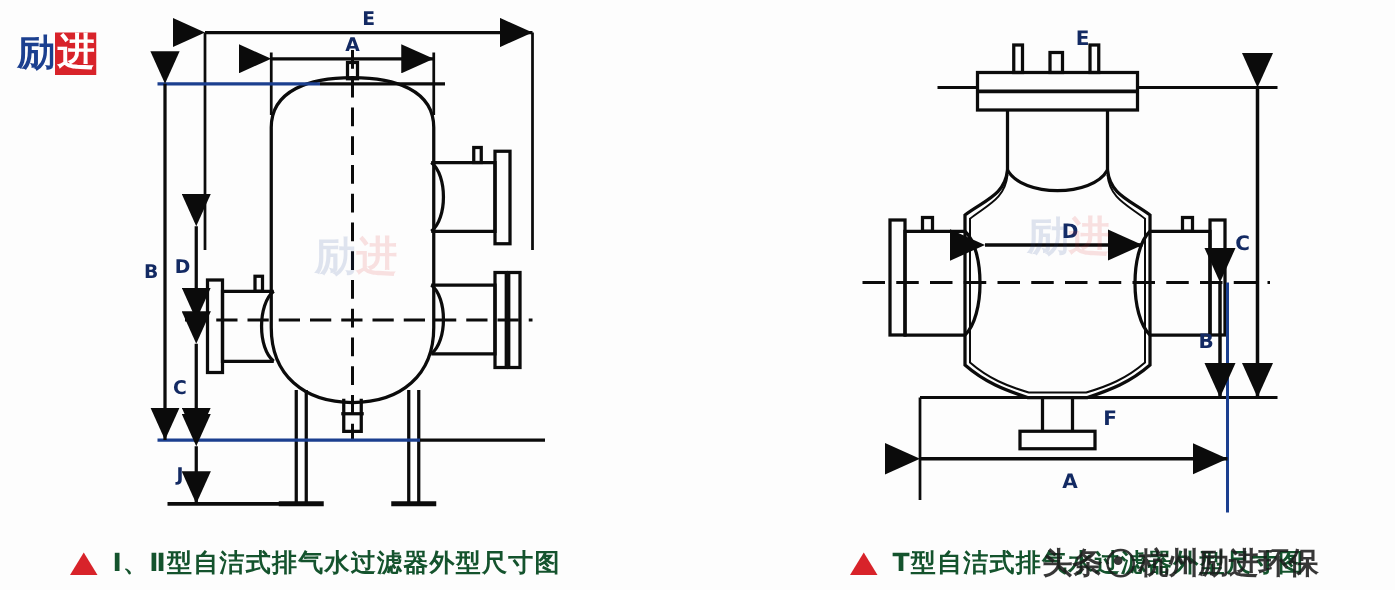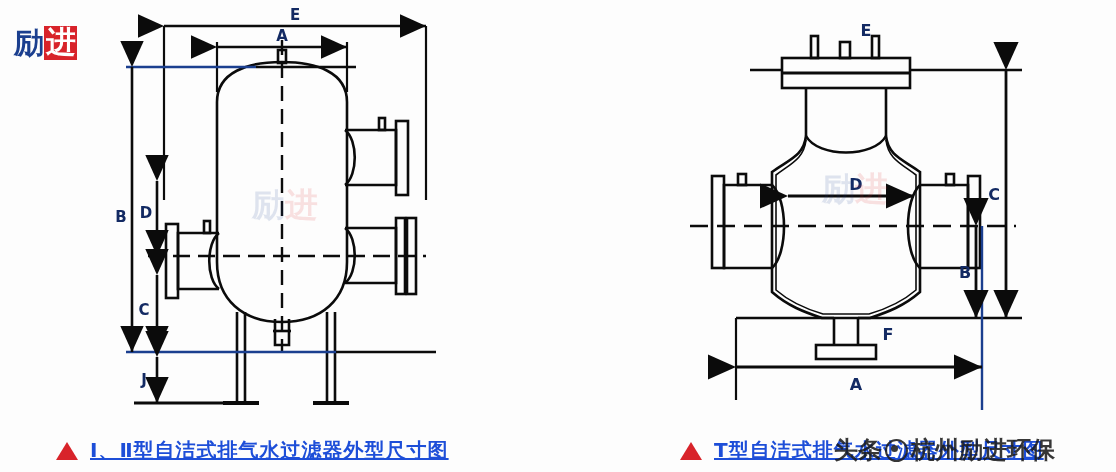--- a/index.html
+++ b/index.html
@@ -50,23 +50,22 @@
 
   
   .caption {
     position: absolute;
     bottom: 8px;
     display: flex;
     align-items: center;
     font-family: "DejaVu Sans", sans-serif;
     font-weight: bold;
     font-size: 20px;
-    color: #1d4ed8;
+    color: #14532d;
     white-space: nowrap;
-    text-decoration: underline;
   }
   #caption-left { left: 56px; }
   #caption-right { left: 680px; }
   .caption .tri {
     width: 0; height: 0;
     border-left: 11px solid transparent;
     border-right: 11px solid transparent;
     border-bottom: 18px solid #d8232a;
     margin-right: 12px;
   }

